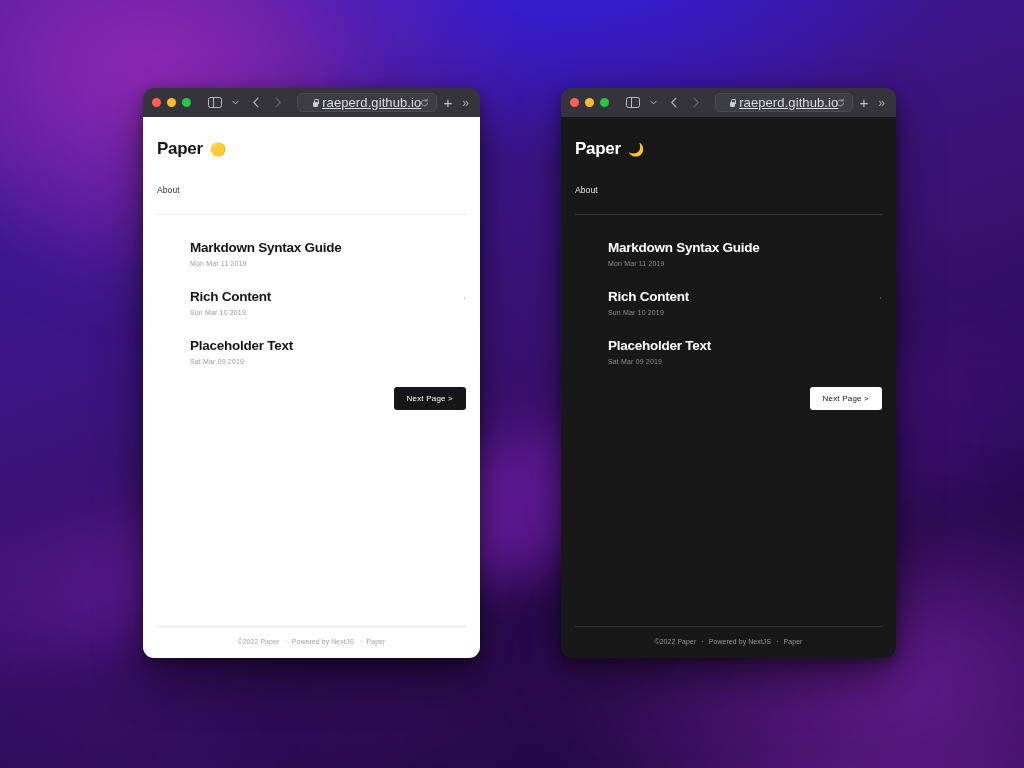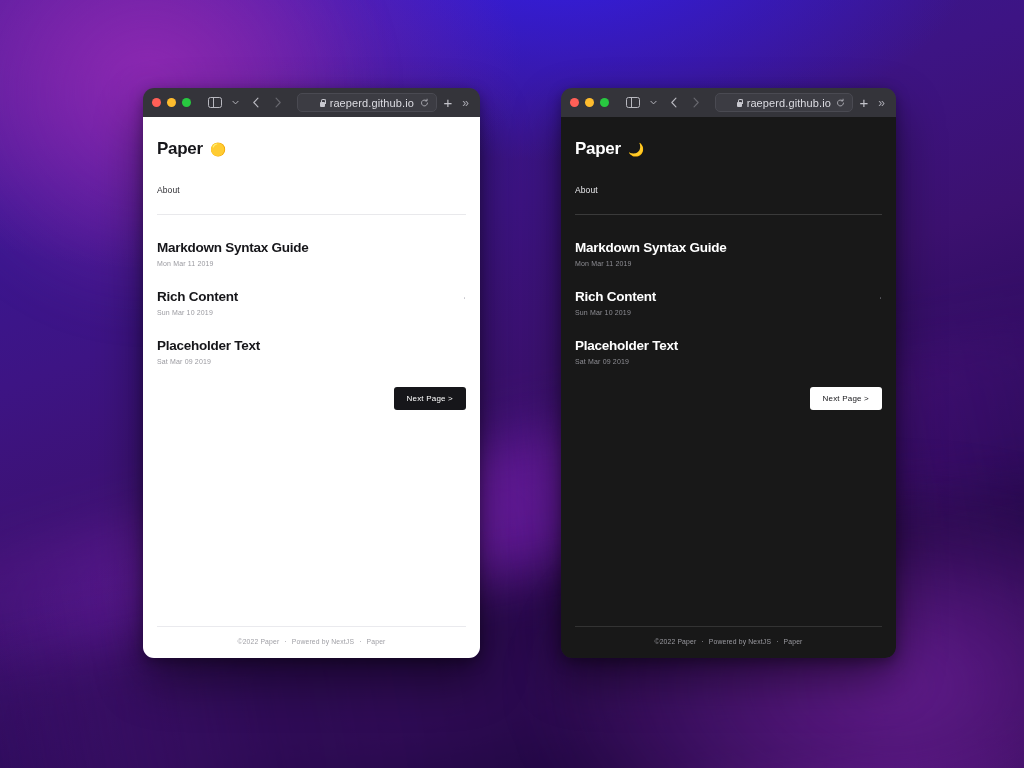--- a/index.html
+++ b/index.html
@@ -113,21 +113,21 @@
   }
   .urlbar .lock { width: 6px; height: 8px; position: relative; display: inline-block; }
   .urlbar .lock::before {
     content:""; position:absolute; left:0.6px; top:3px; width:5px; height:5px;
     background:#c9c9d0; border-radius:1px;
   }
   .urlbar .lock::after {
     content:""; position:absolute; left:1.6px; top:0px; width:3px; height:4px;
     border:1px solid #c9c9d0; border-bottom:none; border-radius:2px 2px 0 0;
   }
-  .url-text { font-size: 11px; color: #dcdce2; letter-spacing: 0.1px; }
+  .url-text { font-size: 13px; color: #dcdce2; letter-spacing: 0.1px; text-decoration: underline; }
   .reload { position: absolute; right: 7px; top: 50%; transform: translateY(-50%); color:#b9b9c0; }
   .reload svg { display:block; }
 
   .tb-right { display: flex; align-items: center; gap: 10px; margin-right: 2px; }
   .plus { color: #c3c3ca; font-size: 15px; line-height: 1; font-weight: 300; }
   .chev2 { color: #a8a8b0; font-size: 12px; line-height: 1; }
 
   
   .page {
     height: calc(100% - 29px);
@@ -163,21 +163,21 @@
   .light .nav-link { color: #2e2e33; }
   .dark  .nav-link { color: #e9e9ec; }
 
   .divider {
     height: 1px;
     margin-top: 17px;
   }
   .light .divider { background: #e9e9ec; }
   .dark  .divider { background: #3a3a3a; }
 
-  .post-list { padding-top: 25px; }
+  .post-list { padding-top: 25px; margin-left: 33px; }
   .post { margin-bottom: 22px; position: relative; }
   .post-title {
     font-size: 13.5px;
     font-weight: bold;
     letter-spacing: -0.25px;
     text-decoration: none;
     display: block;
   }
   .light .post-title { color: #16161a; }
   .dark  .post-title { color: #ffffff; }

